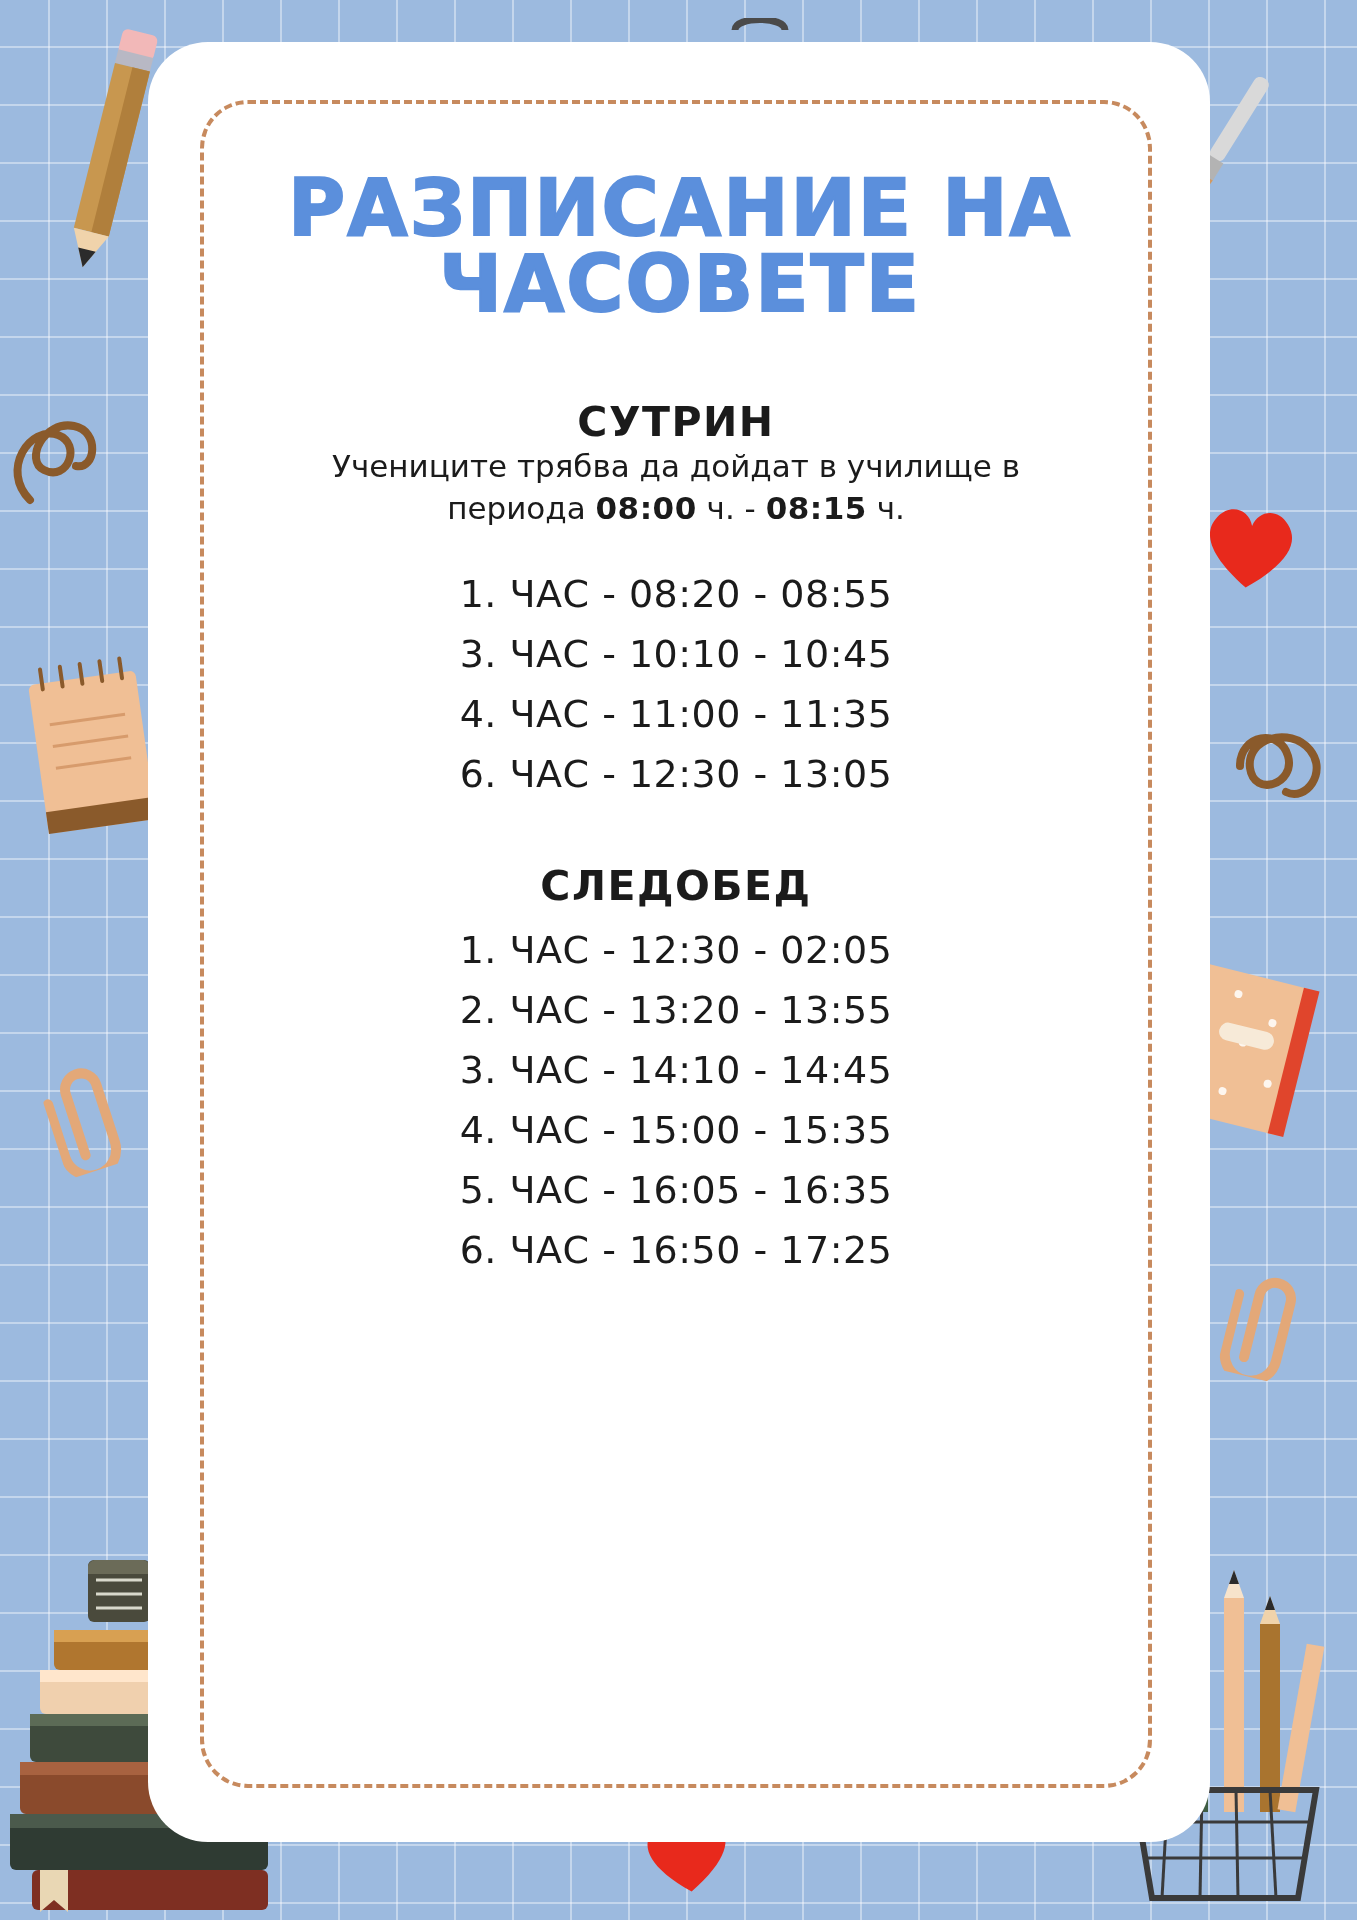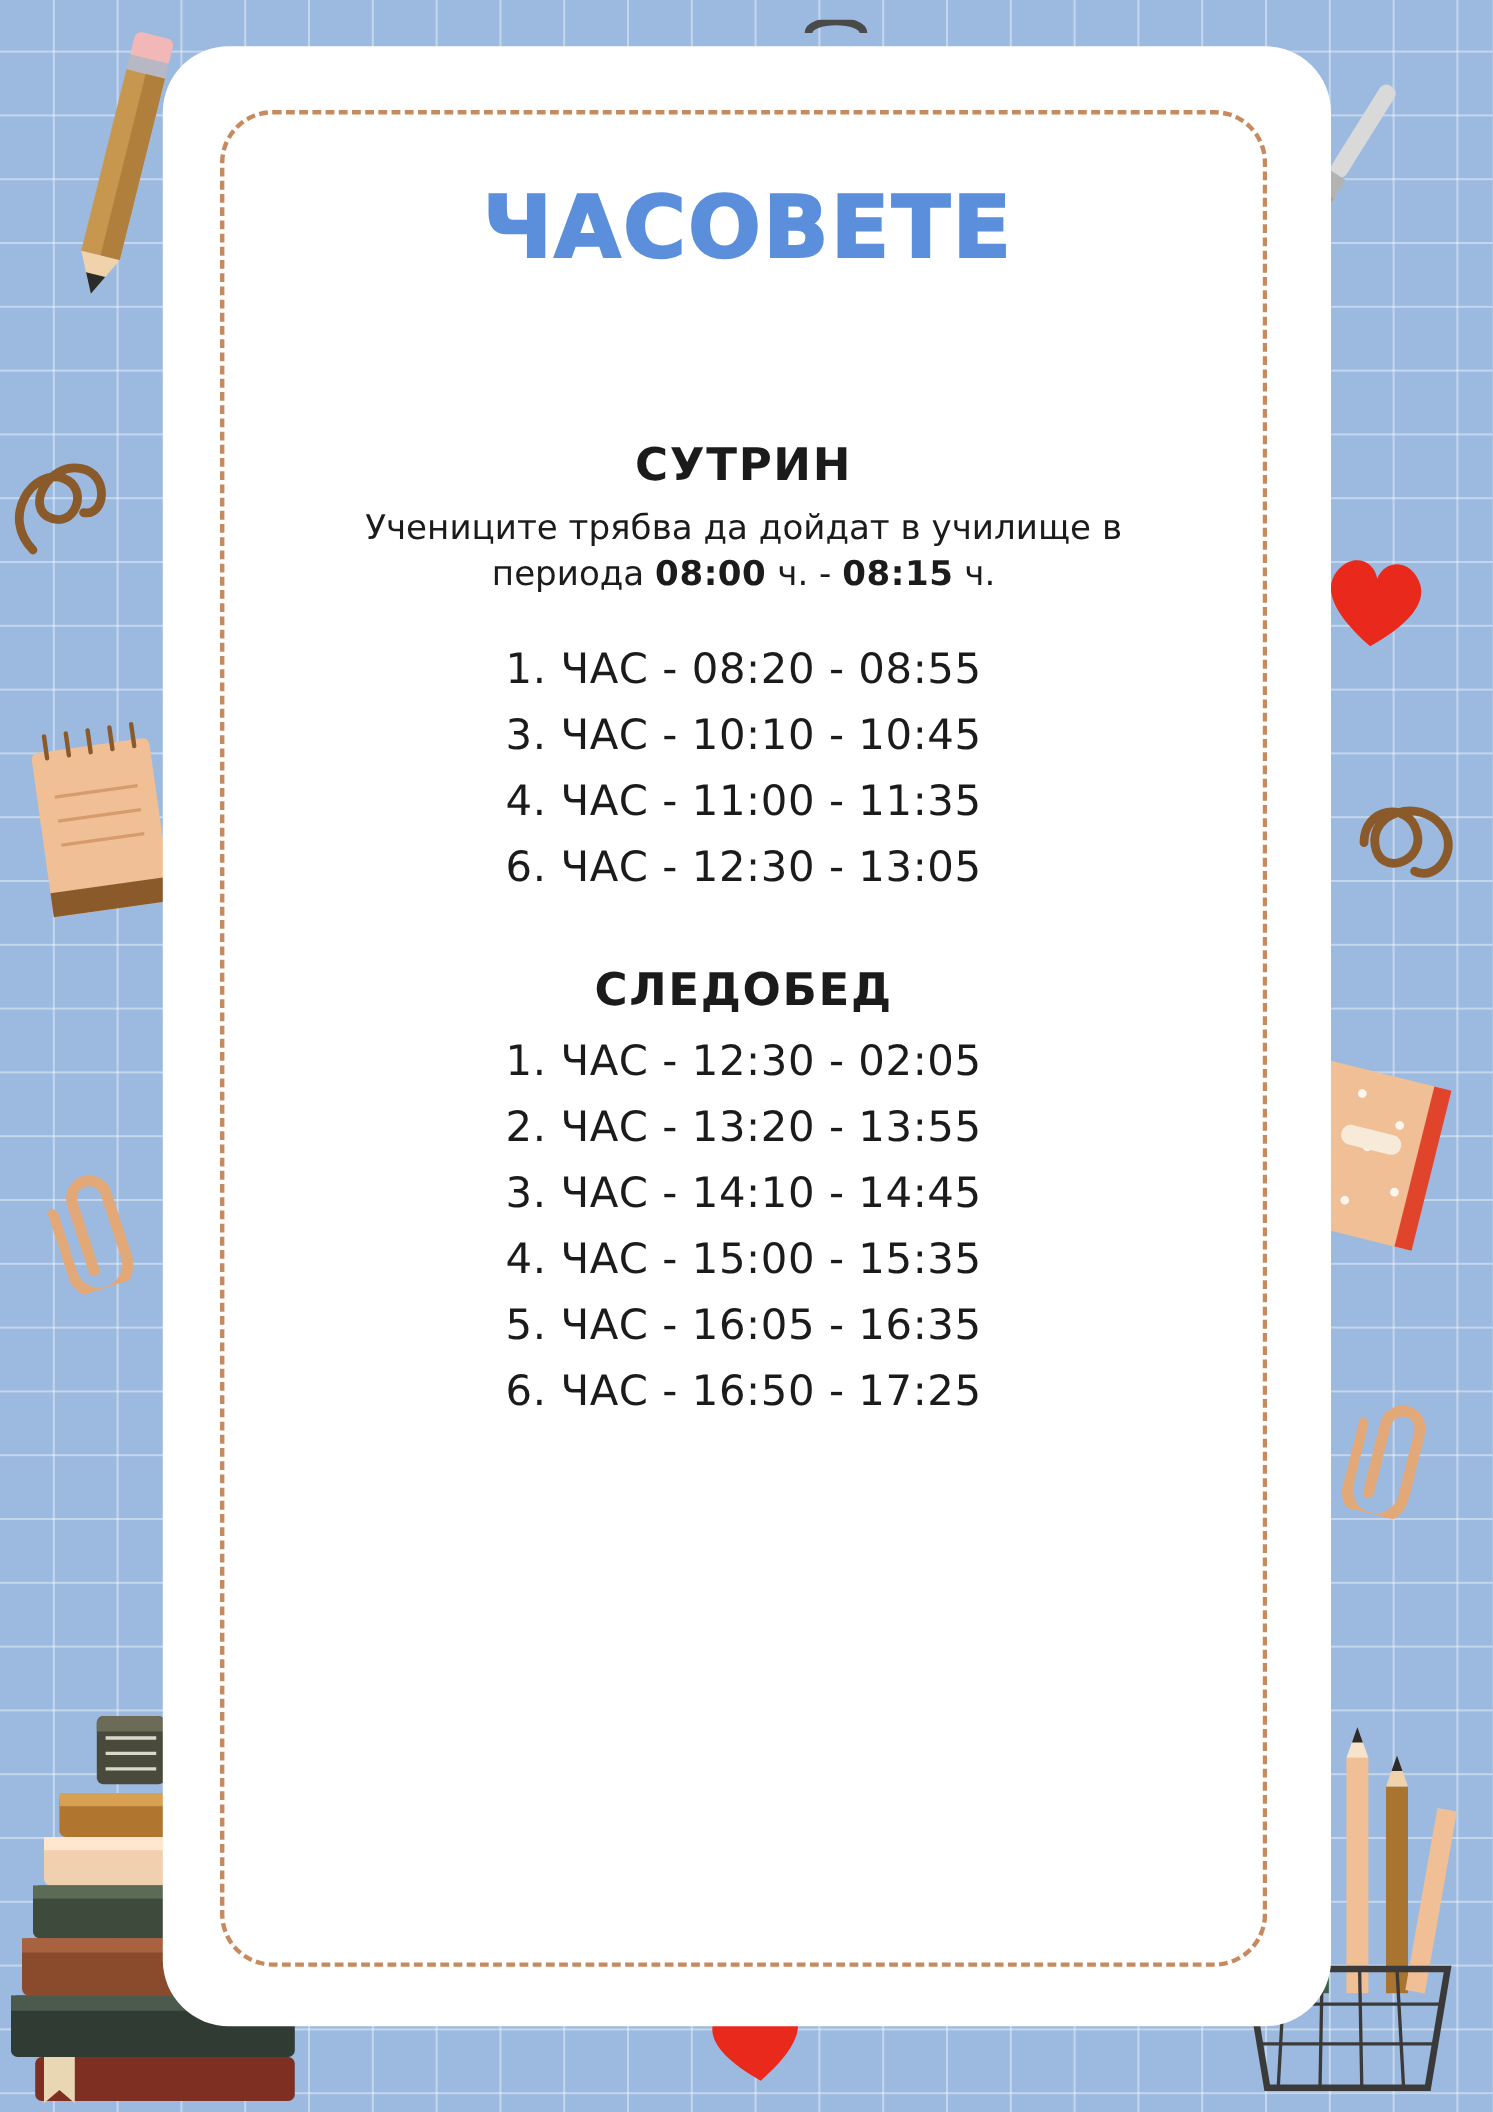--- a/index.html
+++ b/index.html
@@ -77,21 +77,20 @@
     letter-spacing: 1.5px;
     color: #1b1b1b;
     text-transform: uppercase;
   }
   .intro {
     text-align: center;
     font-size: 31px;
     line-height: 1.35;
     color: #1b1b1b;
     padding: 0 60px;
-    margin-top: 14px;
   }
   .intro b {
     font-weight: bold;
     letter-spacing: 0.5px;
   }
 
   .content {
     position: absolute;
     left: 200px;
     top: 398px;
@@ -321,20 +320,21 @@
 <div class="deco heart" style="left:640px; top:1808px; transform: rotate(-6deg);">
   <svg width="95" height="88" viewBox="0 0 110 100">
     <path d="M55 96 C10 64 2 40 16 22 C29 5 50 10 55 28 C60 10 81 5 94 22 C108 40 100 64 55 96 Z" fill="#e8291c"></path>
   </svg>
 </div>
 
 <div class="card"></div>
 <div class="dashed-frame"></div>
 
 <div class="title-wrap">
+  <div class="title-line">РАЗПИСАНИЕ НА</div>
   <div class="title-line">ЧАСОВЕТЕ</div>
 </div>
 
 <div class="content">
 
   <div class="section-head">СУТРИН</div>
 
   <div class="intro">
     <span>Учениците трябва да дойдат в училище в периода </span><b>08:00</b><span> ч. - </span><b>08:15</b><span> ч.</span>
   </div>

